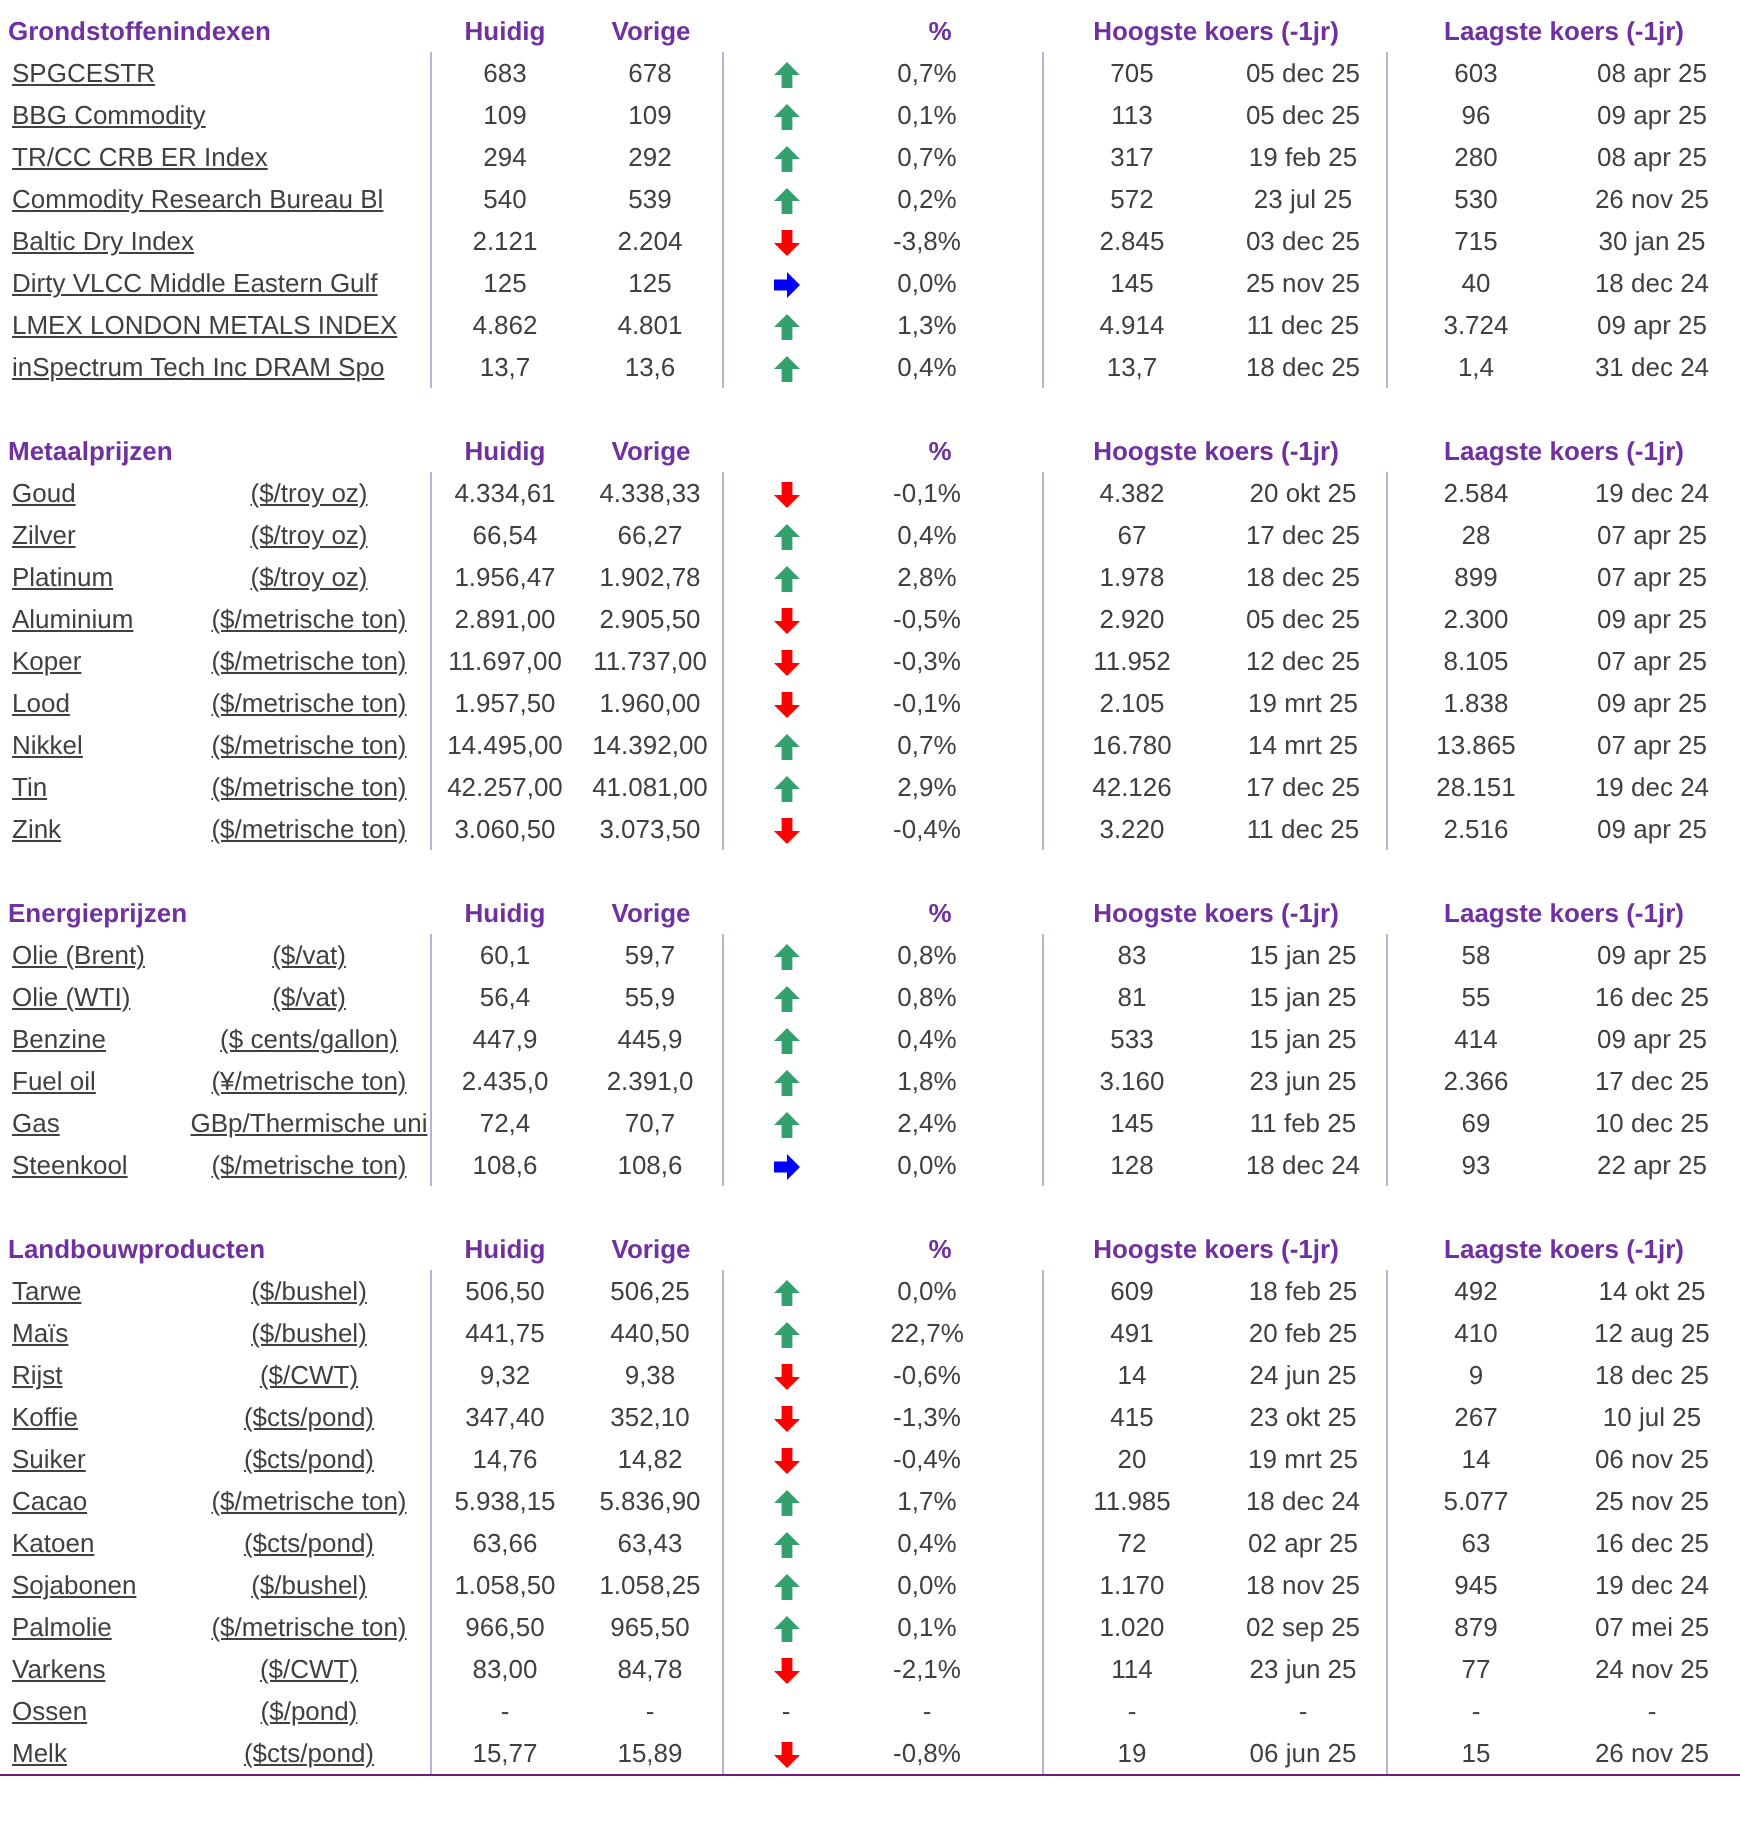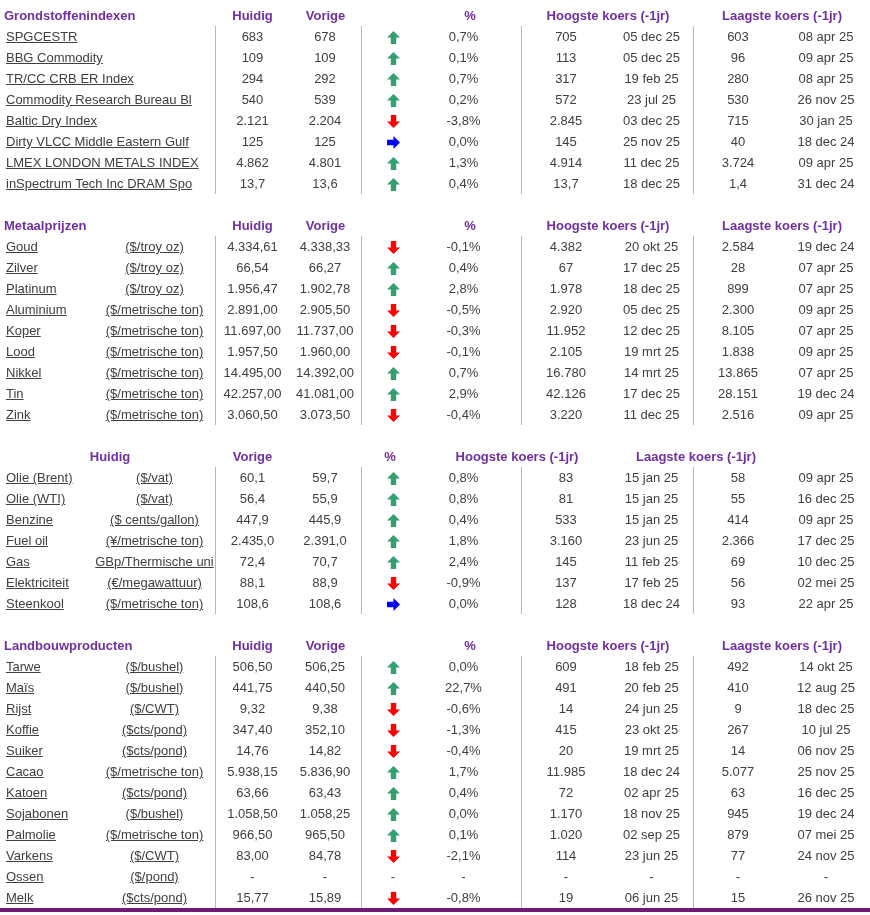--- a/index.html
+++ b/index.html
@@ -5,21 +5,21 @@
   html,body{margin:0;padding:0;background:#ffffff;}
   body{
     font-family:"Liberation Sans","DejaVu Sans",sans-serif;
     font-size:13px;
     color:#404040;
     width:870px;
   }
   .report{
     width:866px;
     padding:5px 0 0 4px;
-    border-bottom:4px solid #701a75;
+    border-bottom:1px solid #701a75;
   }
   .section{margin-bottom:21px;}
   .section:last-child{margin-bottom:0;}
   .grid-row{
     display:grid;
     grid-template-columns:212px 73px 73px 62px 98px 88px 84px 88px 88px;
     height:21px;
     line-height:21px;
     align-items:center;
   }
@@ -334,20 +334,21 @@
           </svg></div>
     <div class="c c-pct div-r">-0,4%</div>
     <div class="c c-hval">3.220</div>
     <div class="c c-hdate div-r">11 dec 25</div>
     <div class="c c-lval">2.516</div>
     <div class="c c-ldate">09 apr 25</div>
   </div>
     </div>
     <div class="section">
     <div class="grid-row hdr-row">
+      <div class="c">Energieprijzen</div>
       <div class="c hdr-cur">Huidig</div>
       <div class="c hdr-prev">Vorige</div>
       <div class="c"></div>
       <div class="c hdr-pct">%</div>
       <div class="c hdr-span2">Hoogste koers (-1jr)</div>
       <div class="c hdr-span2">Laagste koers (-1jr)</div>
     </div>
   <div class="grid-row data-row">
     <div class="c c-name div-r">
       <span class="name">Olie (Brent)</span>
@@ -420,36 +421,20 @@
     <div class="c c-cur">72,4</div>
     <div class="c c-prev div-r">70,7</div>
     <div class="c c-arrow"><svg class="arrow-svg" width="13" height="13" viewBox="0 0 13 13">
             <path d="M6.5 0 L13 6.5 H9.2 V13 H3.8 V6.5 H0 Z" fill="#33A06E"></path>
           </svg></div>
     <div class="c c-pct div-r">2,4%</div>
     <div class="c c-hval">145</div>
     <div class="c c-hdate div-r">11 feb 25</div>
     <div class="c c-lval">69</div>
     <div class="c c-ldate">10 dec 25</div>
-  </div>
-      <div class="grid-row data-row">
-    <div class="c c-name div-r">
-      <span class="name">Elektriciteit</span>
-      <span class="unit">(€/megawattuur)</span>
-    </div>
-    <div class="c c-cur">88,1</div>
-    <div class="c c-prev div-r">88,9</div>
-    <div class="c c-arrow"><svg class="arrow-svg" width="13" height="13" viewBox="0 0 13 13">
-            <path d="M6.5 13 L13 6.5 H9.2 V0 H3.8 V6.5 H0 Z" fill="#FF0000"></path>
-          </svg></div>
-    <div class="c c-pct div-r">-0,9%</div>
-    <div class="c c-hval">137</div>
-    <div class="c c-hdate div-r">17 feb 25</div>
-    <div class="c c-lval">56</div>
-    <div class="c c-ldate">02 mei 25</div>
   </div>
       <div class="grid-row data-row">
     <div class="c c-name div-r">
       <span class="name">Steenkool</span>
       <span class="unit">($/metrische ton)</span>
     </div>
     <div class="c c-cur">108,6</div>
     <div class="c c-prev div-r">108,6</div>
     <div class="c c-arrow"><svg class="arrow-svg" width="13" height="13" viewBox="0 0 13 13">
             <path d="M13 6.5 L6.5 0 V3.8 H0 V9.2 H6.5 V13 Z" fill="#0000FF"></path>

